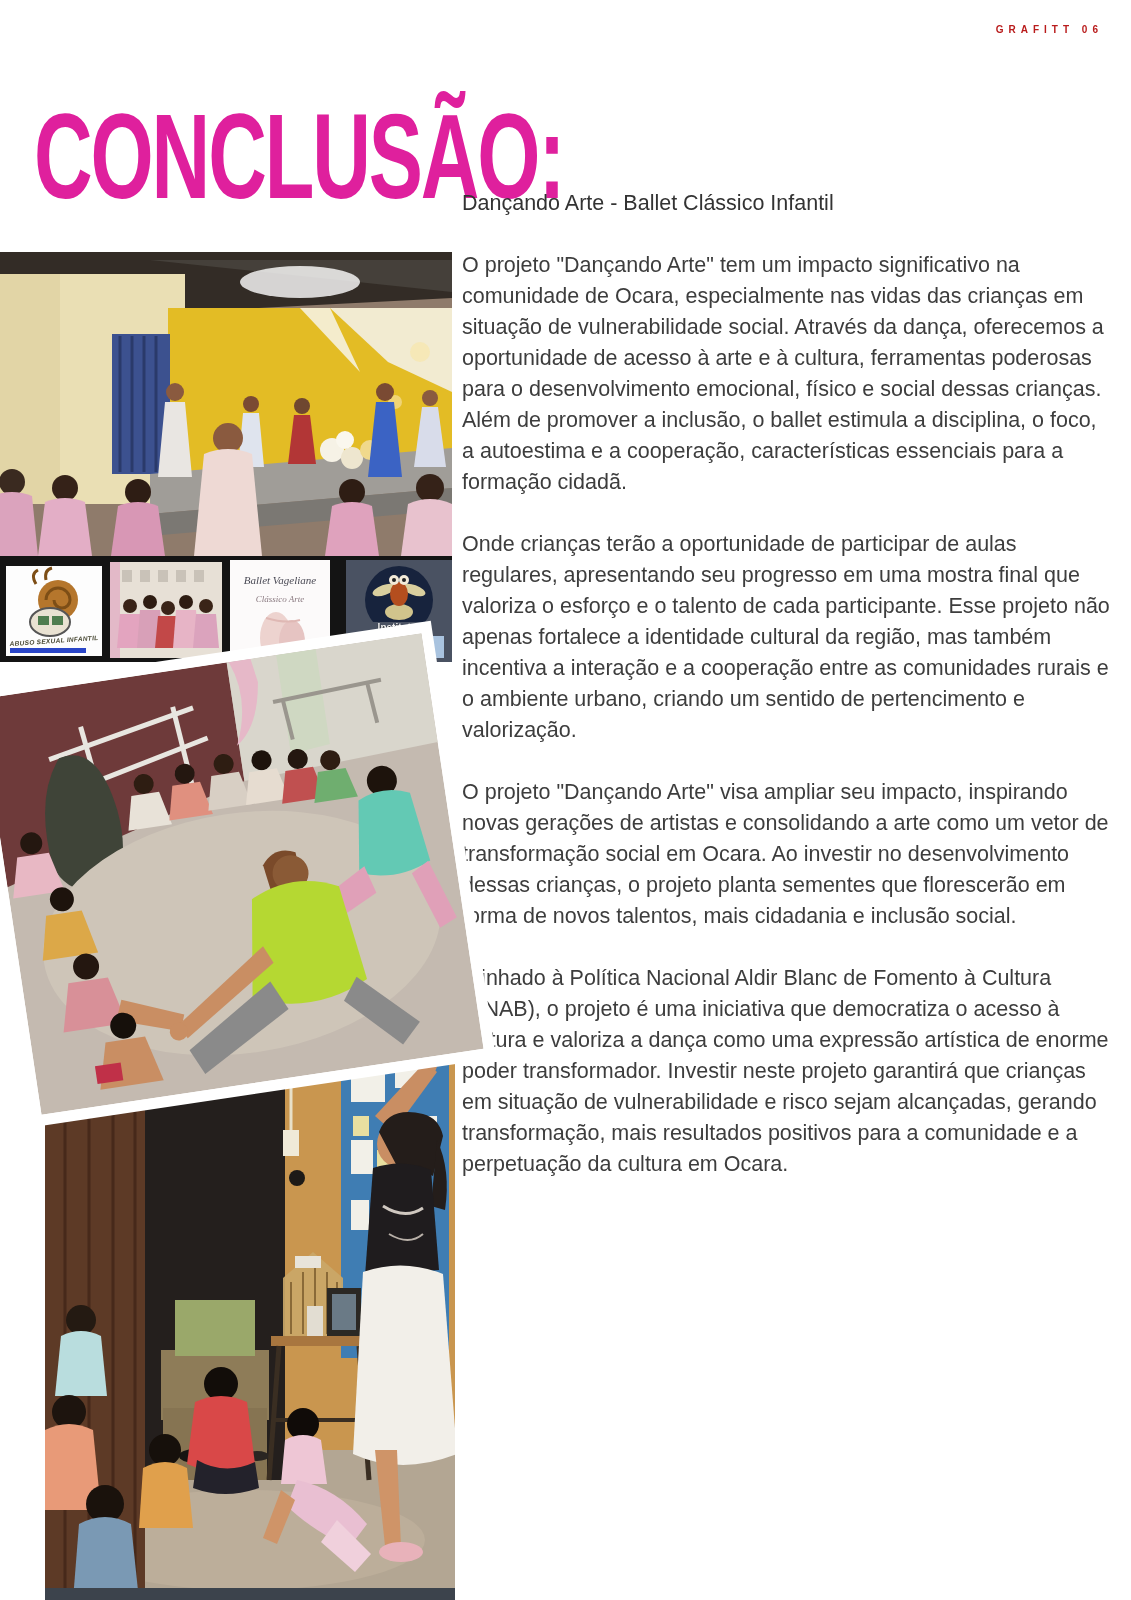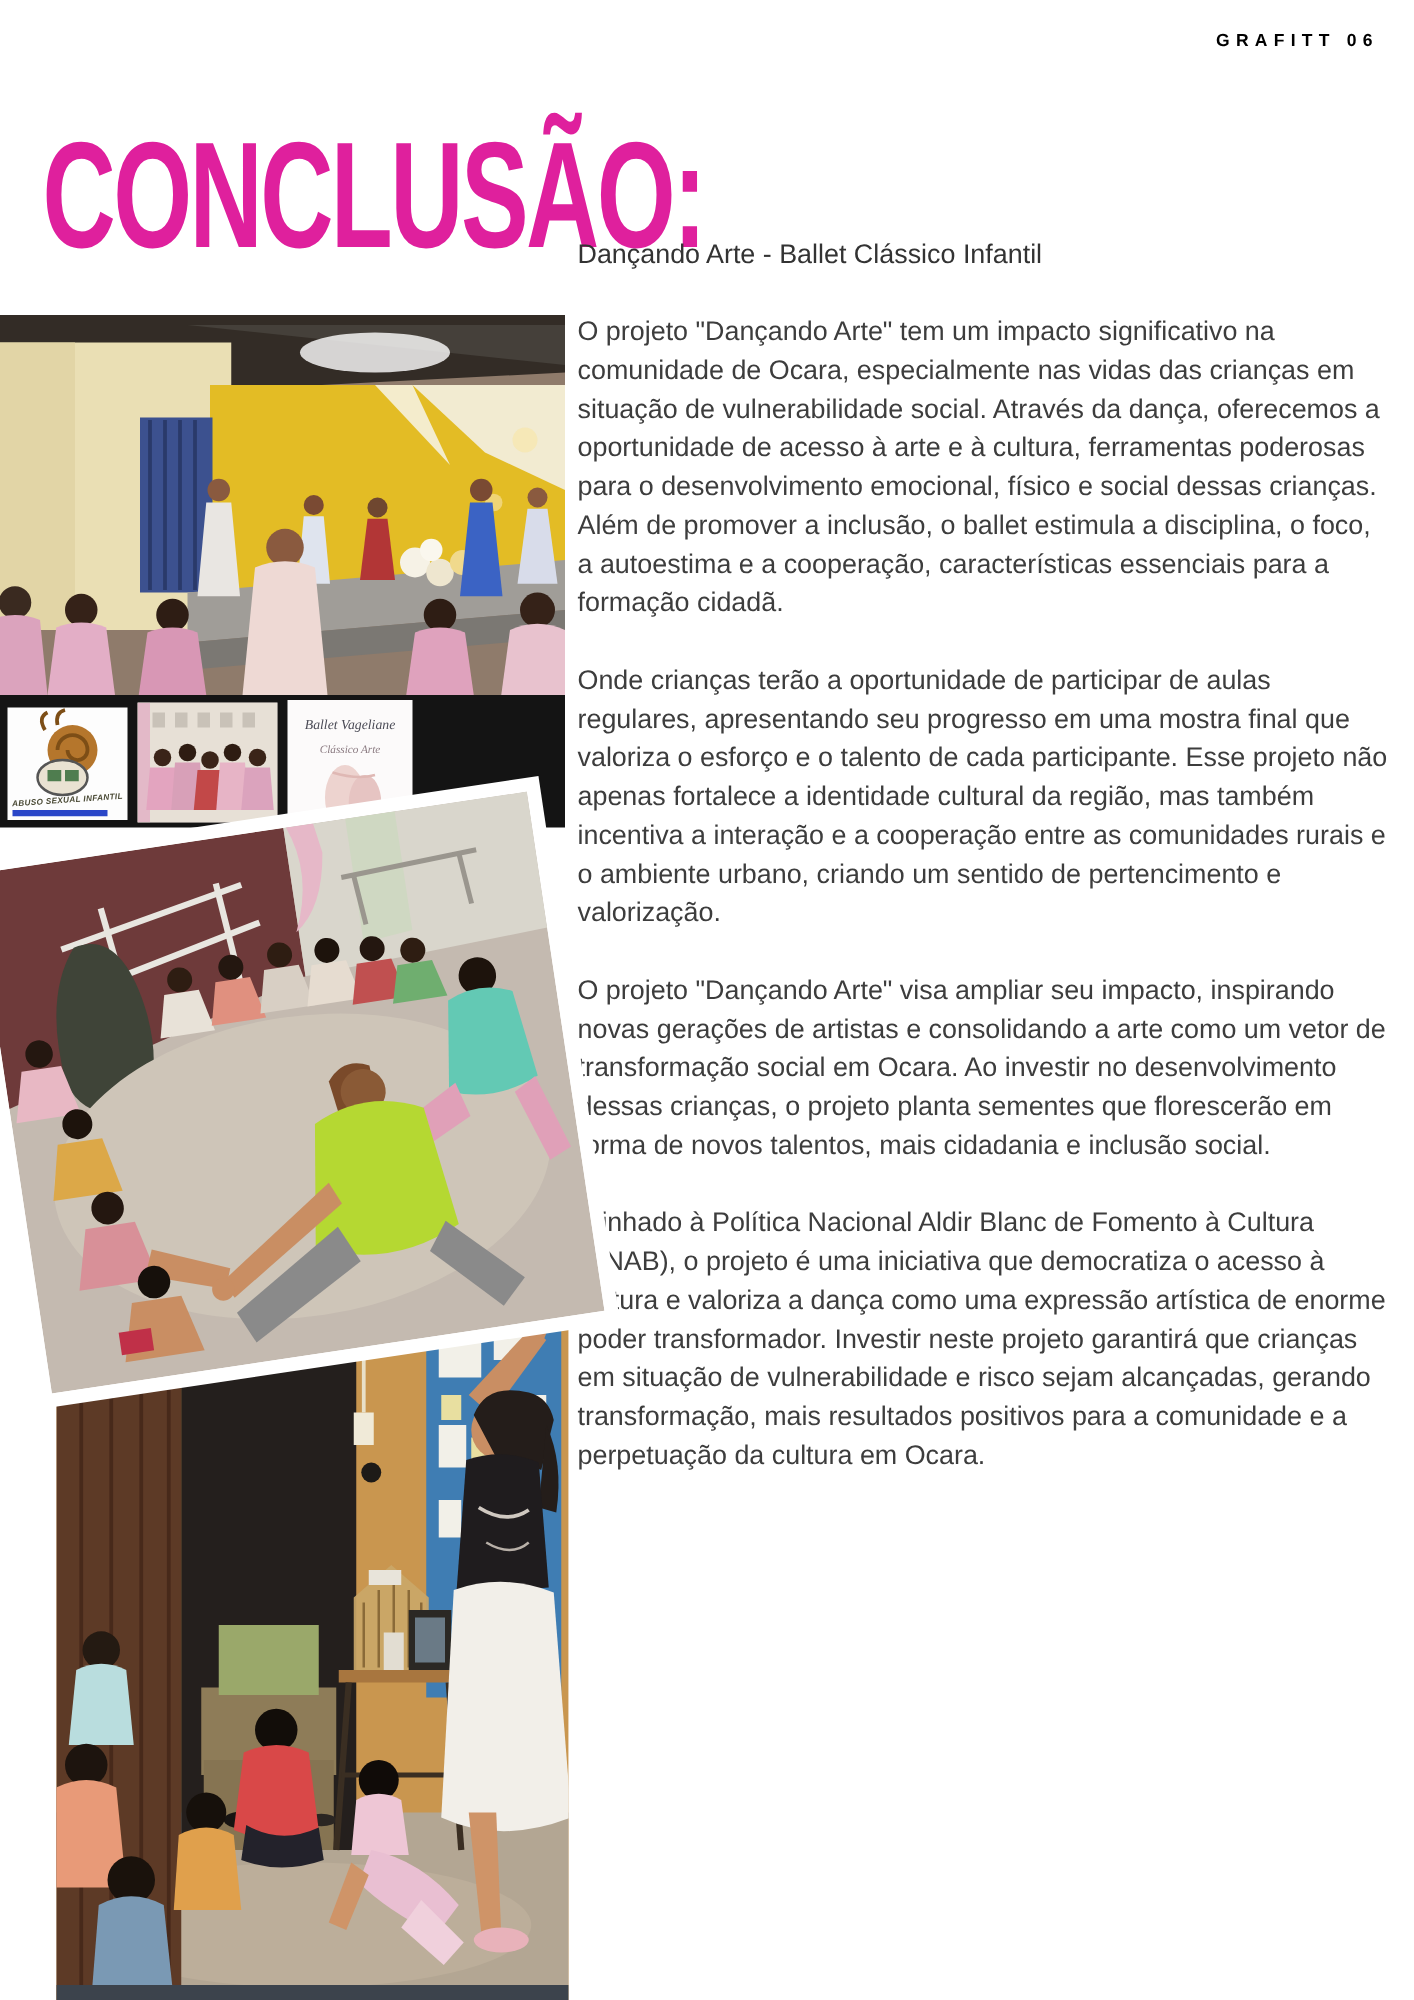--- a/index.html
+++ b/index.html
@@ -2,21 +2,21 @@
 <html><head>
 <meta charset="utf-8">
 <style>
   html,body{margin:0;padding:0;background:#ffffff;}
   .page{
     position:relative; width:1131px; height:1600px; background:#ffffff;
     font-family:"Liberation Sans", sans-serif; overflow:hidden;
   }
   .brand{
     position:absolute; top:24px; right:28px;
-    font-size:14px; font-weight:600; letter-spacing:5px; color:#000000;
+    font-size:10px; font-weight:600; letter-spacing:5px; color:#b91c1c;
   }
   .big-title{
     position:absolute; left:34px; top:96px; white-space:nowrap;text-align:right;
   }
   .big-title .stretch{
     display:inline-block; font-size:116px; font-weight:700; line-height:1;
     letter-spacing:-3px; color:#df209d;
     transform:scaleX(0.70) scaleY(1.04); transform-origin:left top;
   }
   .text-col{
@@ -211,20 +211,35 @@
     </div>
     <div class="tile tile3">
       <div class="script1">Ballet Vageliane</div>
       <div class="script2">Clássico Arte</div>
       <svg width="100" height="52" viewBox="0 0 100 52" style="position:absolute;bottom:0;left:0">
         <ellipse cx="46" cy="30" rx="16" ry="26" fill="#edd3cf"></ellipse>
         <ellipse cx="62" cy="34" rx="13" ry="22" fill="#e6c4c2"></ellipse>
         <path d="M 36 10 q 20 6 34 2" stroke="#dfb8b4" stroke-width="2" fill="none"></path>
       </svg>
     </div>
+    <div class="tile tile4">
+      <svg width="106" height="62" viewBox="0 0 106 62">
+        <circle cx="53" cy="40" r="34" fill="#17233d"></circle>
+        <ellipse cx="53" cy="52" rx="14" ry="8" fill="#f2e09a" opacity="0.85"></ellipse>
+        <ellipse cx="38" cy="30" rx="12" ry="5" fill="#d9cf9e" transform="rotate(-20 38 30)"></ellipse>
+        <ellipse cx="68" cy="30" rx="12" ry="5" fill="#d9cf9e" transform="rotate(20 68 30)"></ellipse>
+        <ellipse cx="53" cy="34" rx="9" ry="12" fill="#b44e1e"></ellipse>
+        <circle cx="48" cy="20" r="5" fill="#f2ead8"></circle>
+          <circle cx="58" cy="20" r="5" fill="#f2ead8"></circle>
+        <circle cx="48" cy="20" r="2" fill="#222"></circle>
+          <circle cx="58" cy="20" r="2" fill="#222"></circle>
+      </svg>
+      <div class="inst">Instituto:</div>
+      <div class="vaga">Vagalume</div>
+    </div>
   </div>
 
   <div class="photo photo3">
     <svg width="410" height="580" viewBox="0 0 410 580">
       <rect width="410" height="580" fill="#c9964f"></rect>
       <rect x="0" y="430" width="410" height="150" fill="#b3a693"></rect>
       <ellipse cx="200" cy="520" rx="180" ry="50" fill="#bcae9a"></ellipse>
       <polygon points="0,0 100,16 100,580 0,580" fill="#5d3a26"></polygon>
       <g stroke="#47291a" stroke-width="3">
           <line x1="20" y1="8" x2="20" y2="580"></line>

